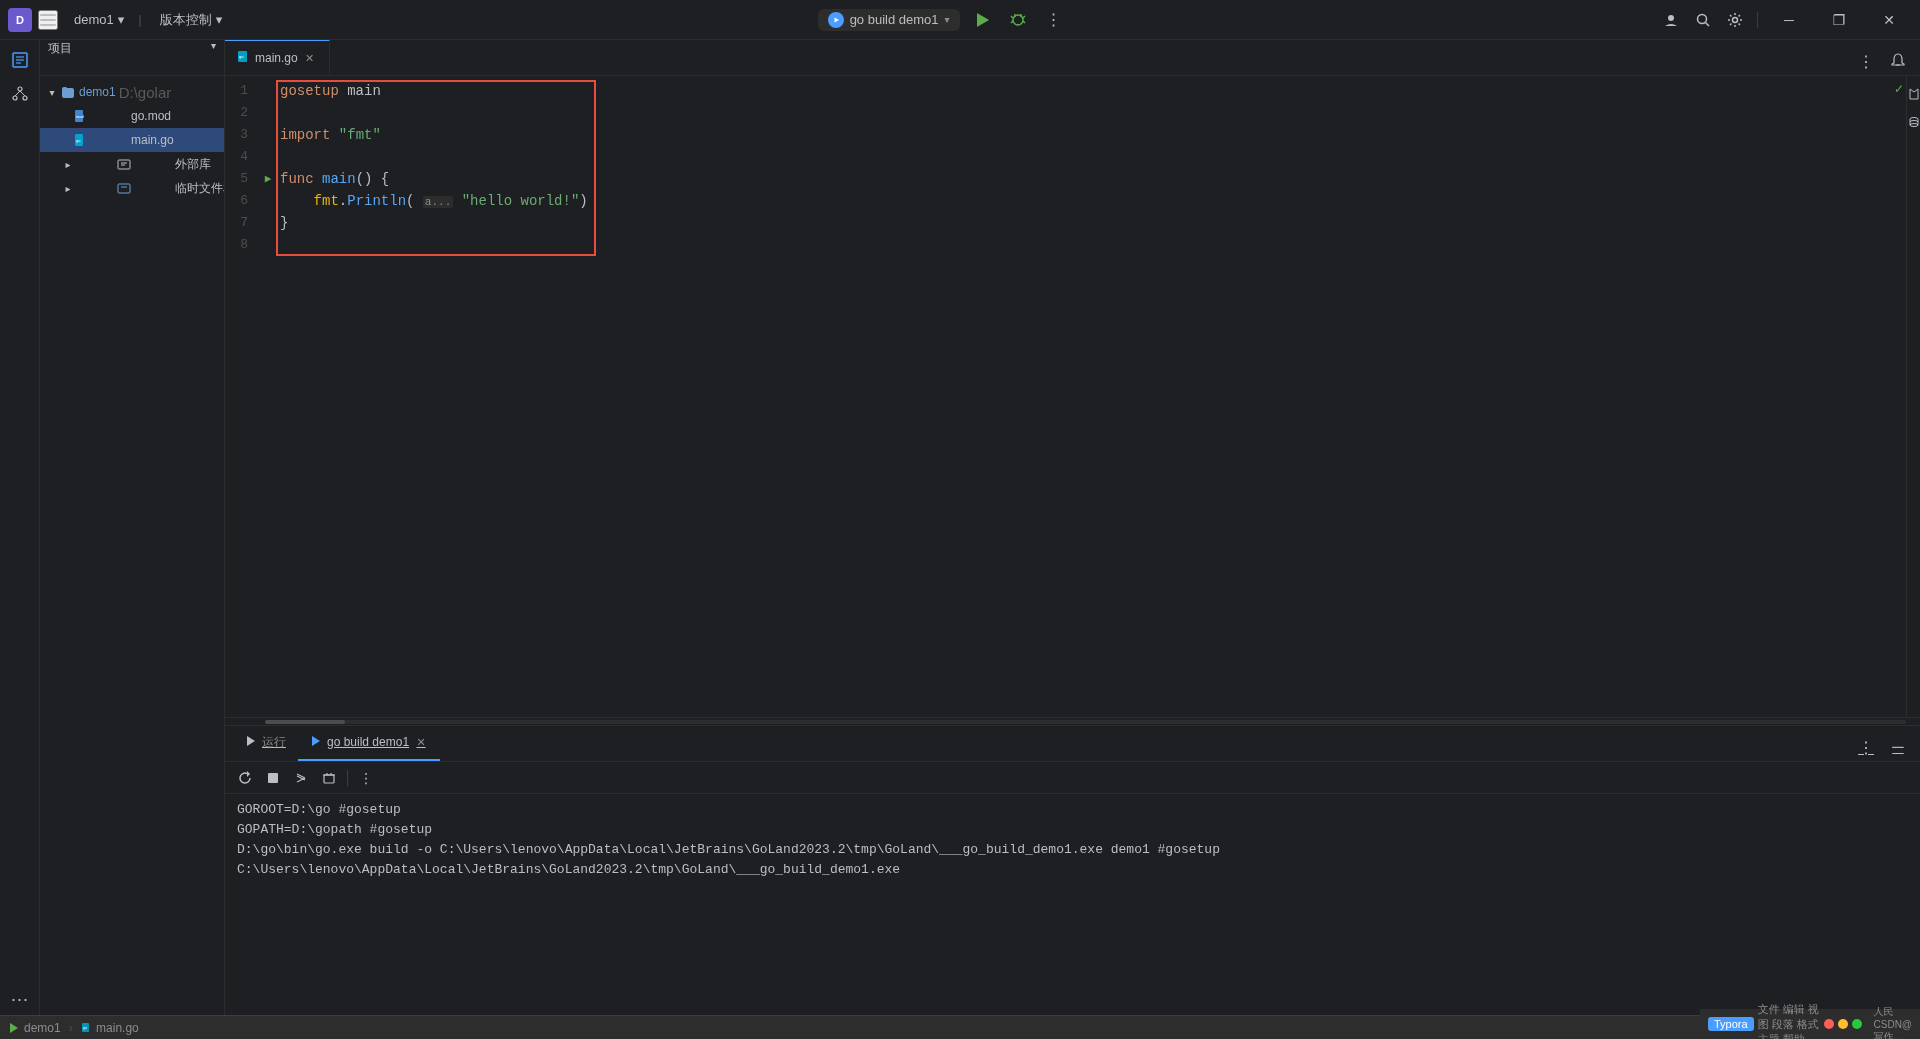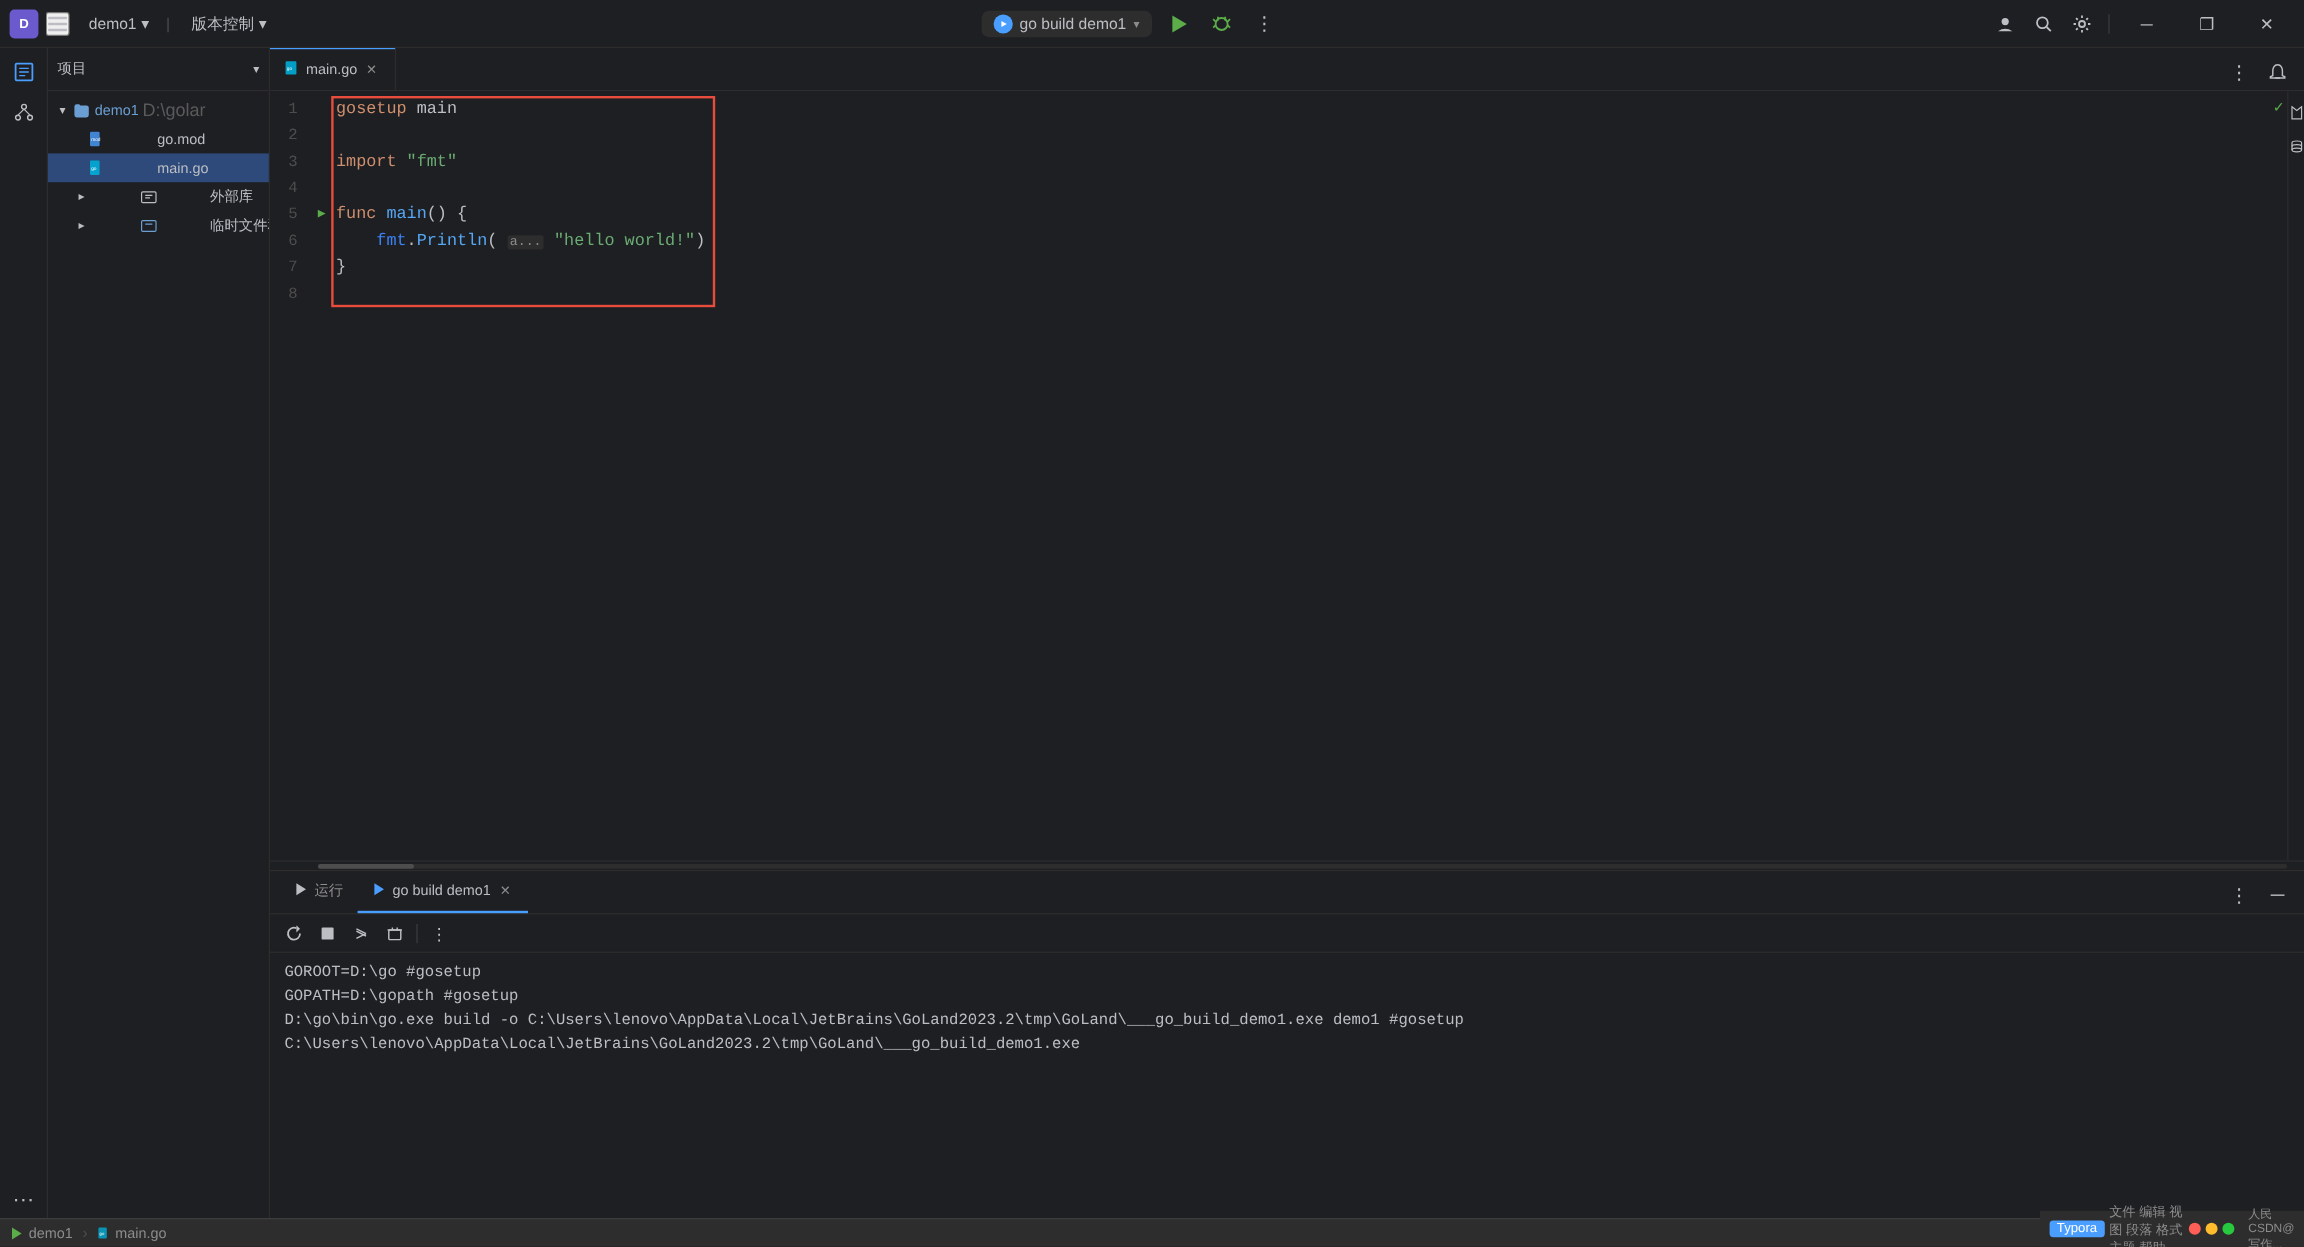--- a/index.html
+++ b/index.html
@@ -134,21 +134,21 @@
       width:185px;
       background:#1e1f22;
       display:flex;
       flex-direction:column;
       border-right:1px solid #2d2d2d;
       flex-shrink:0;
       overflow:hidden;
     }
     .sidebar-header {
       height:36px;
-      display:flex;align-items:center;padding:0 8px;gap:4px;
+      display:flex;align-items:flex-start;padding:0 8px;gap:4px;
       border-bottom:1px solid #2d2d2d;
     }
     .sidebar-title { font-size:12px;color:#bcbec4;flex:1; }
     .sidebar-tree {
       flex:1;
       overflow-y:auto;
       padding:4px 0;
     }
     .tree-item {
       display:flex;align-items:center;
@@ -250,21 +250,21 @@
       color:#5cad4a;font-size:10px;flex-shrink:0;
     }
     .line-content {
       flex:1;
       padding-left:4px;
       white-space:pre;
     }
     
     .kw { color:#cf8e6d; }
     .fn { color:#56a8f5; }
-    .pkg { color:#3b82f6;text-align:right; }
+    .pkg { color:#eab308;text-align:right; }
     .str { color:#6aab73; }
     .paren { color:#bcbec4; }
 
     
     .code-selection-box {
       position:absolute;
       top:4px;
       left:51px;
       width:320px;
       height:176px;
@@ -311,20 +311,21 @@
       display:flex;
       flex-direction:column;
       flex-shrink:0;
     }
     .bottom-tabs {
       height:36px;
       display:flex;align-items:flex-end;
       border-bottom:1px solid #2d2d2d;
       padding-left:8px;
       gap:0;
+      text-decoration:underline;
     }
     .bottom-tab {
       display:flex;align-items:center;gap:5px;
       padding:6px 12px;cursor:pointer;
       color:#8c8c8c;font-size:12px;height:36px;
       border-bottom:2px solid transparent;
     }
     .bottom-tab.active {
       color:#bcbec4;
       border-bottom:2px solid #4a9eff;

